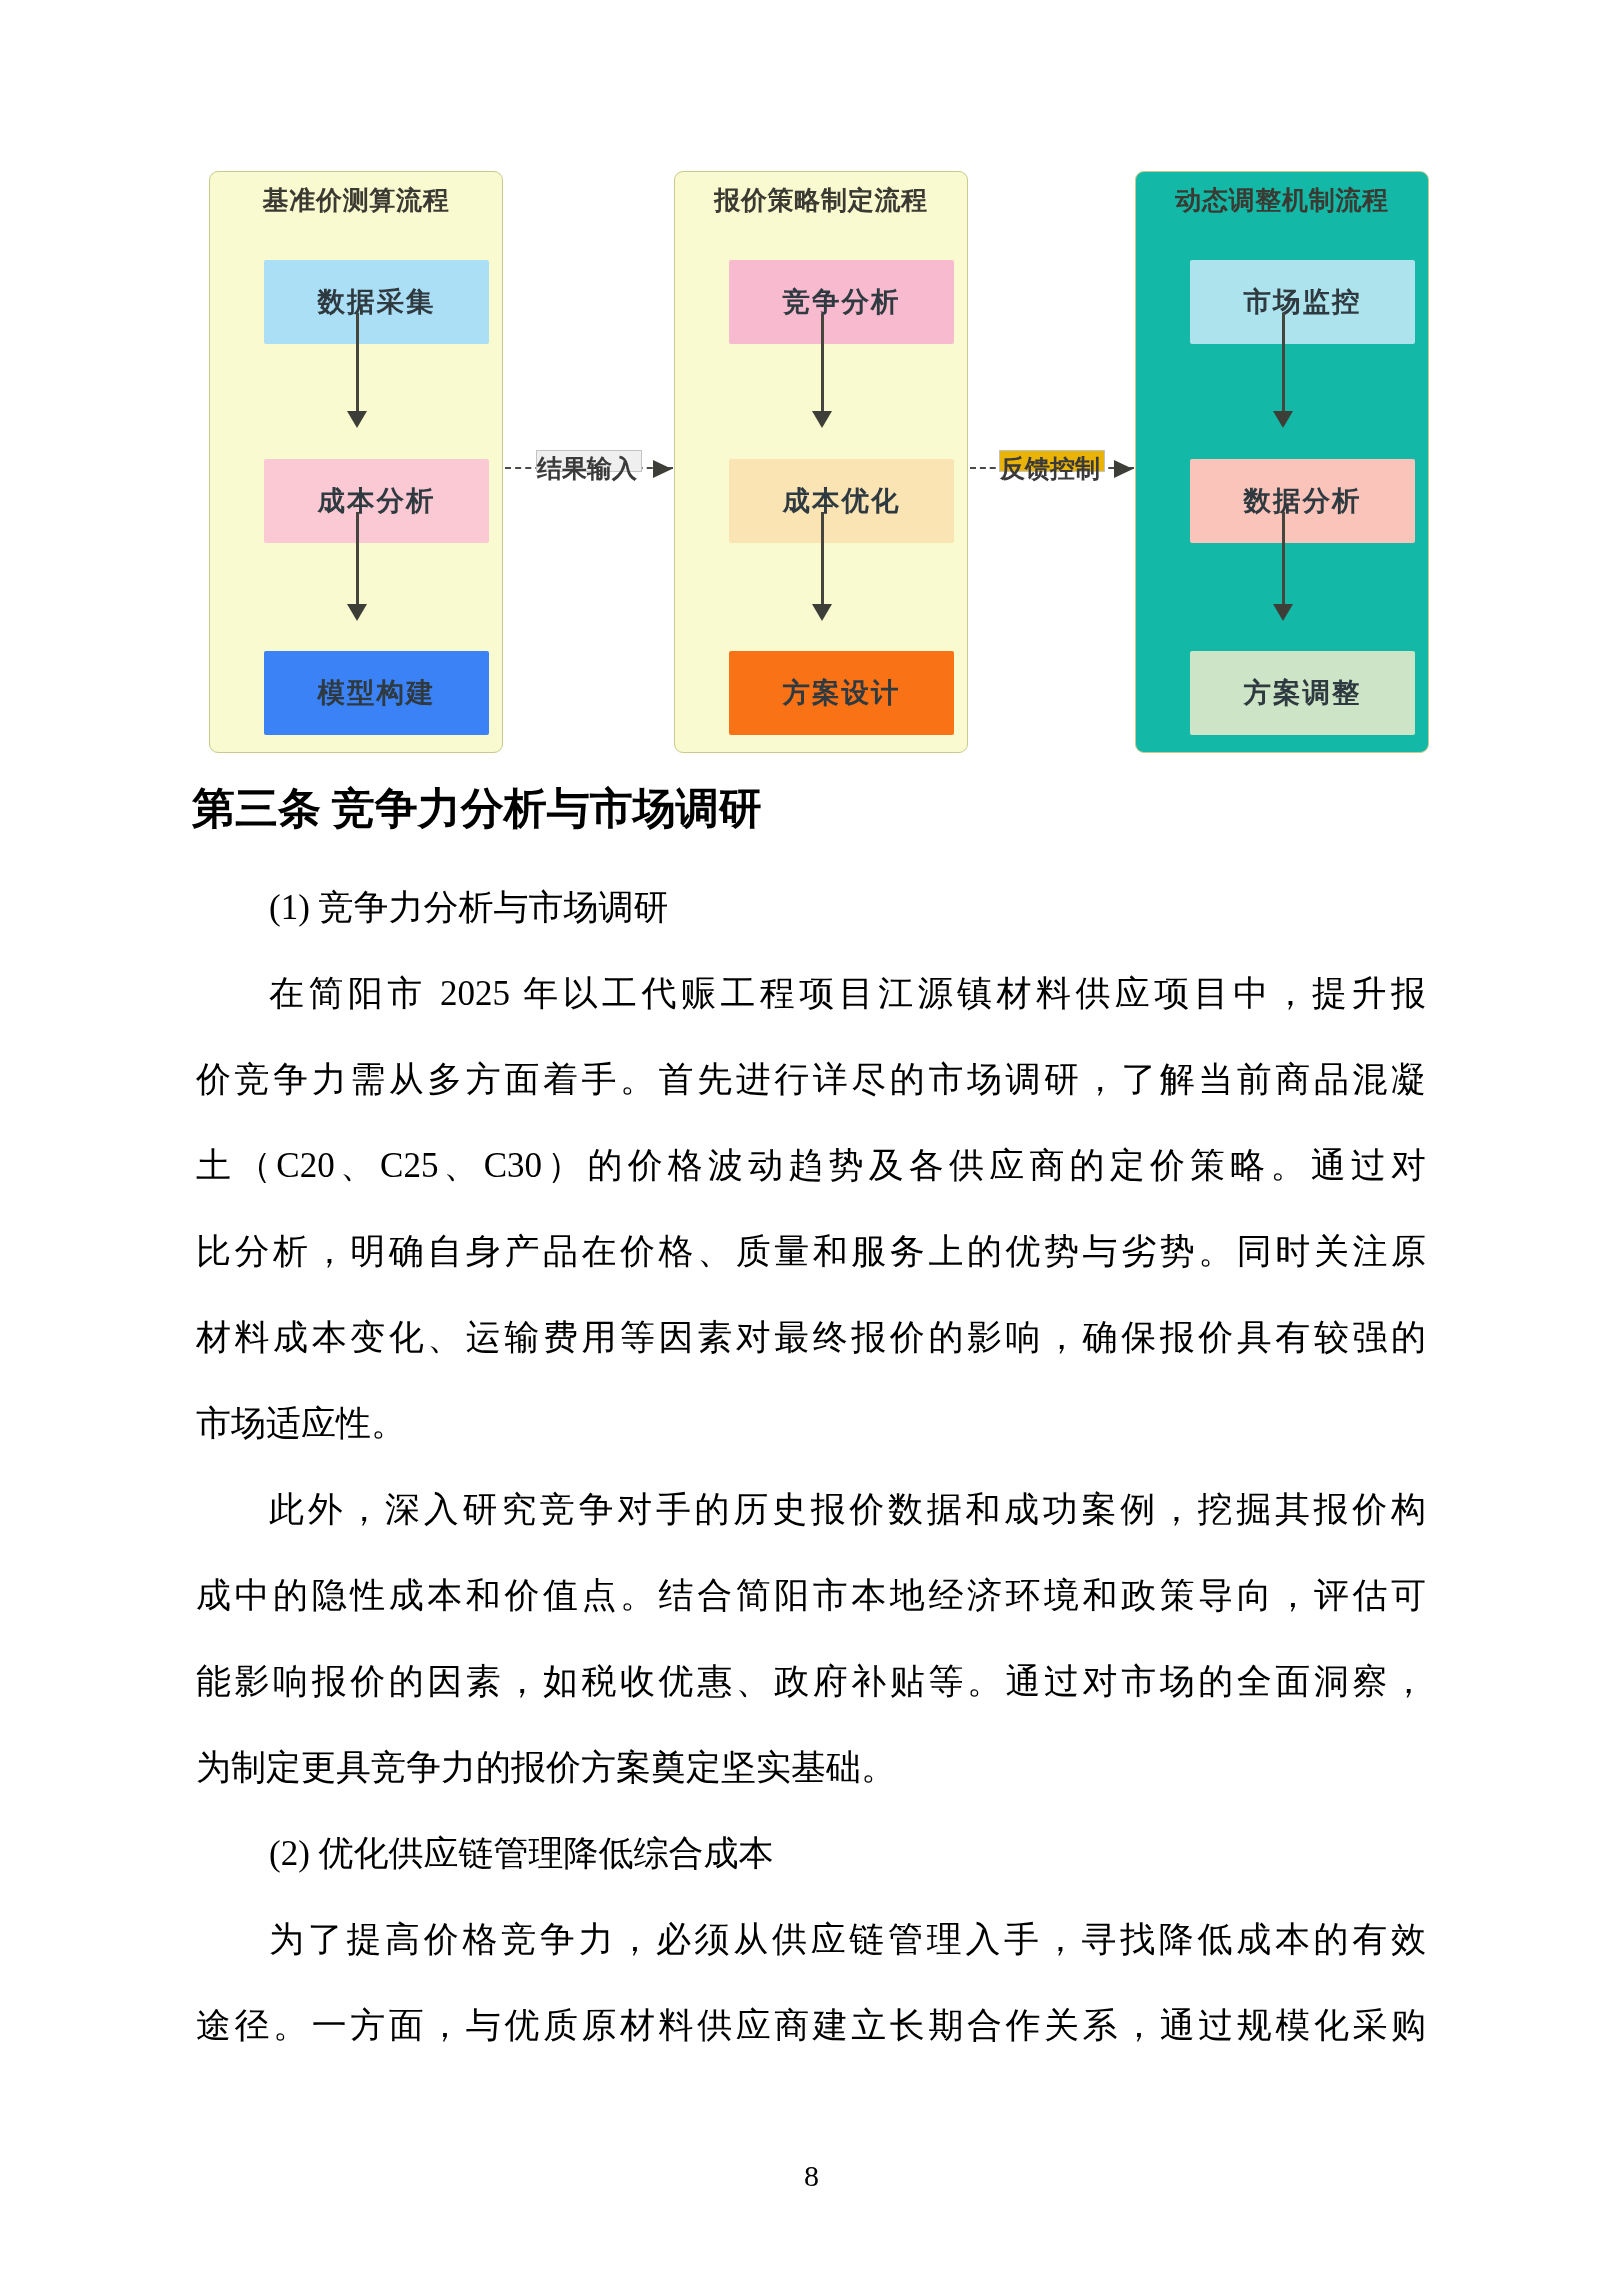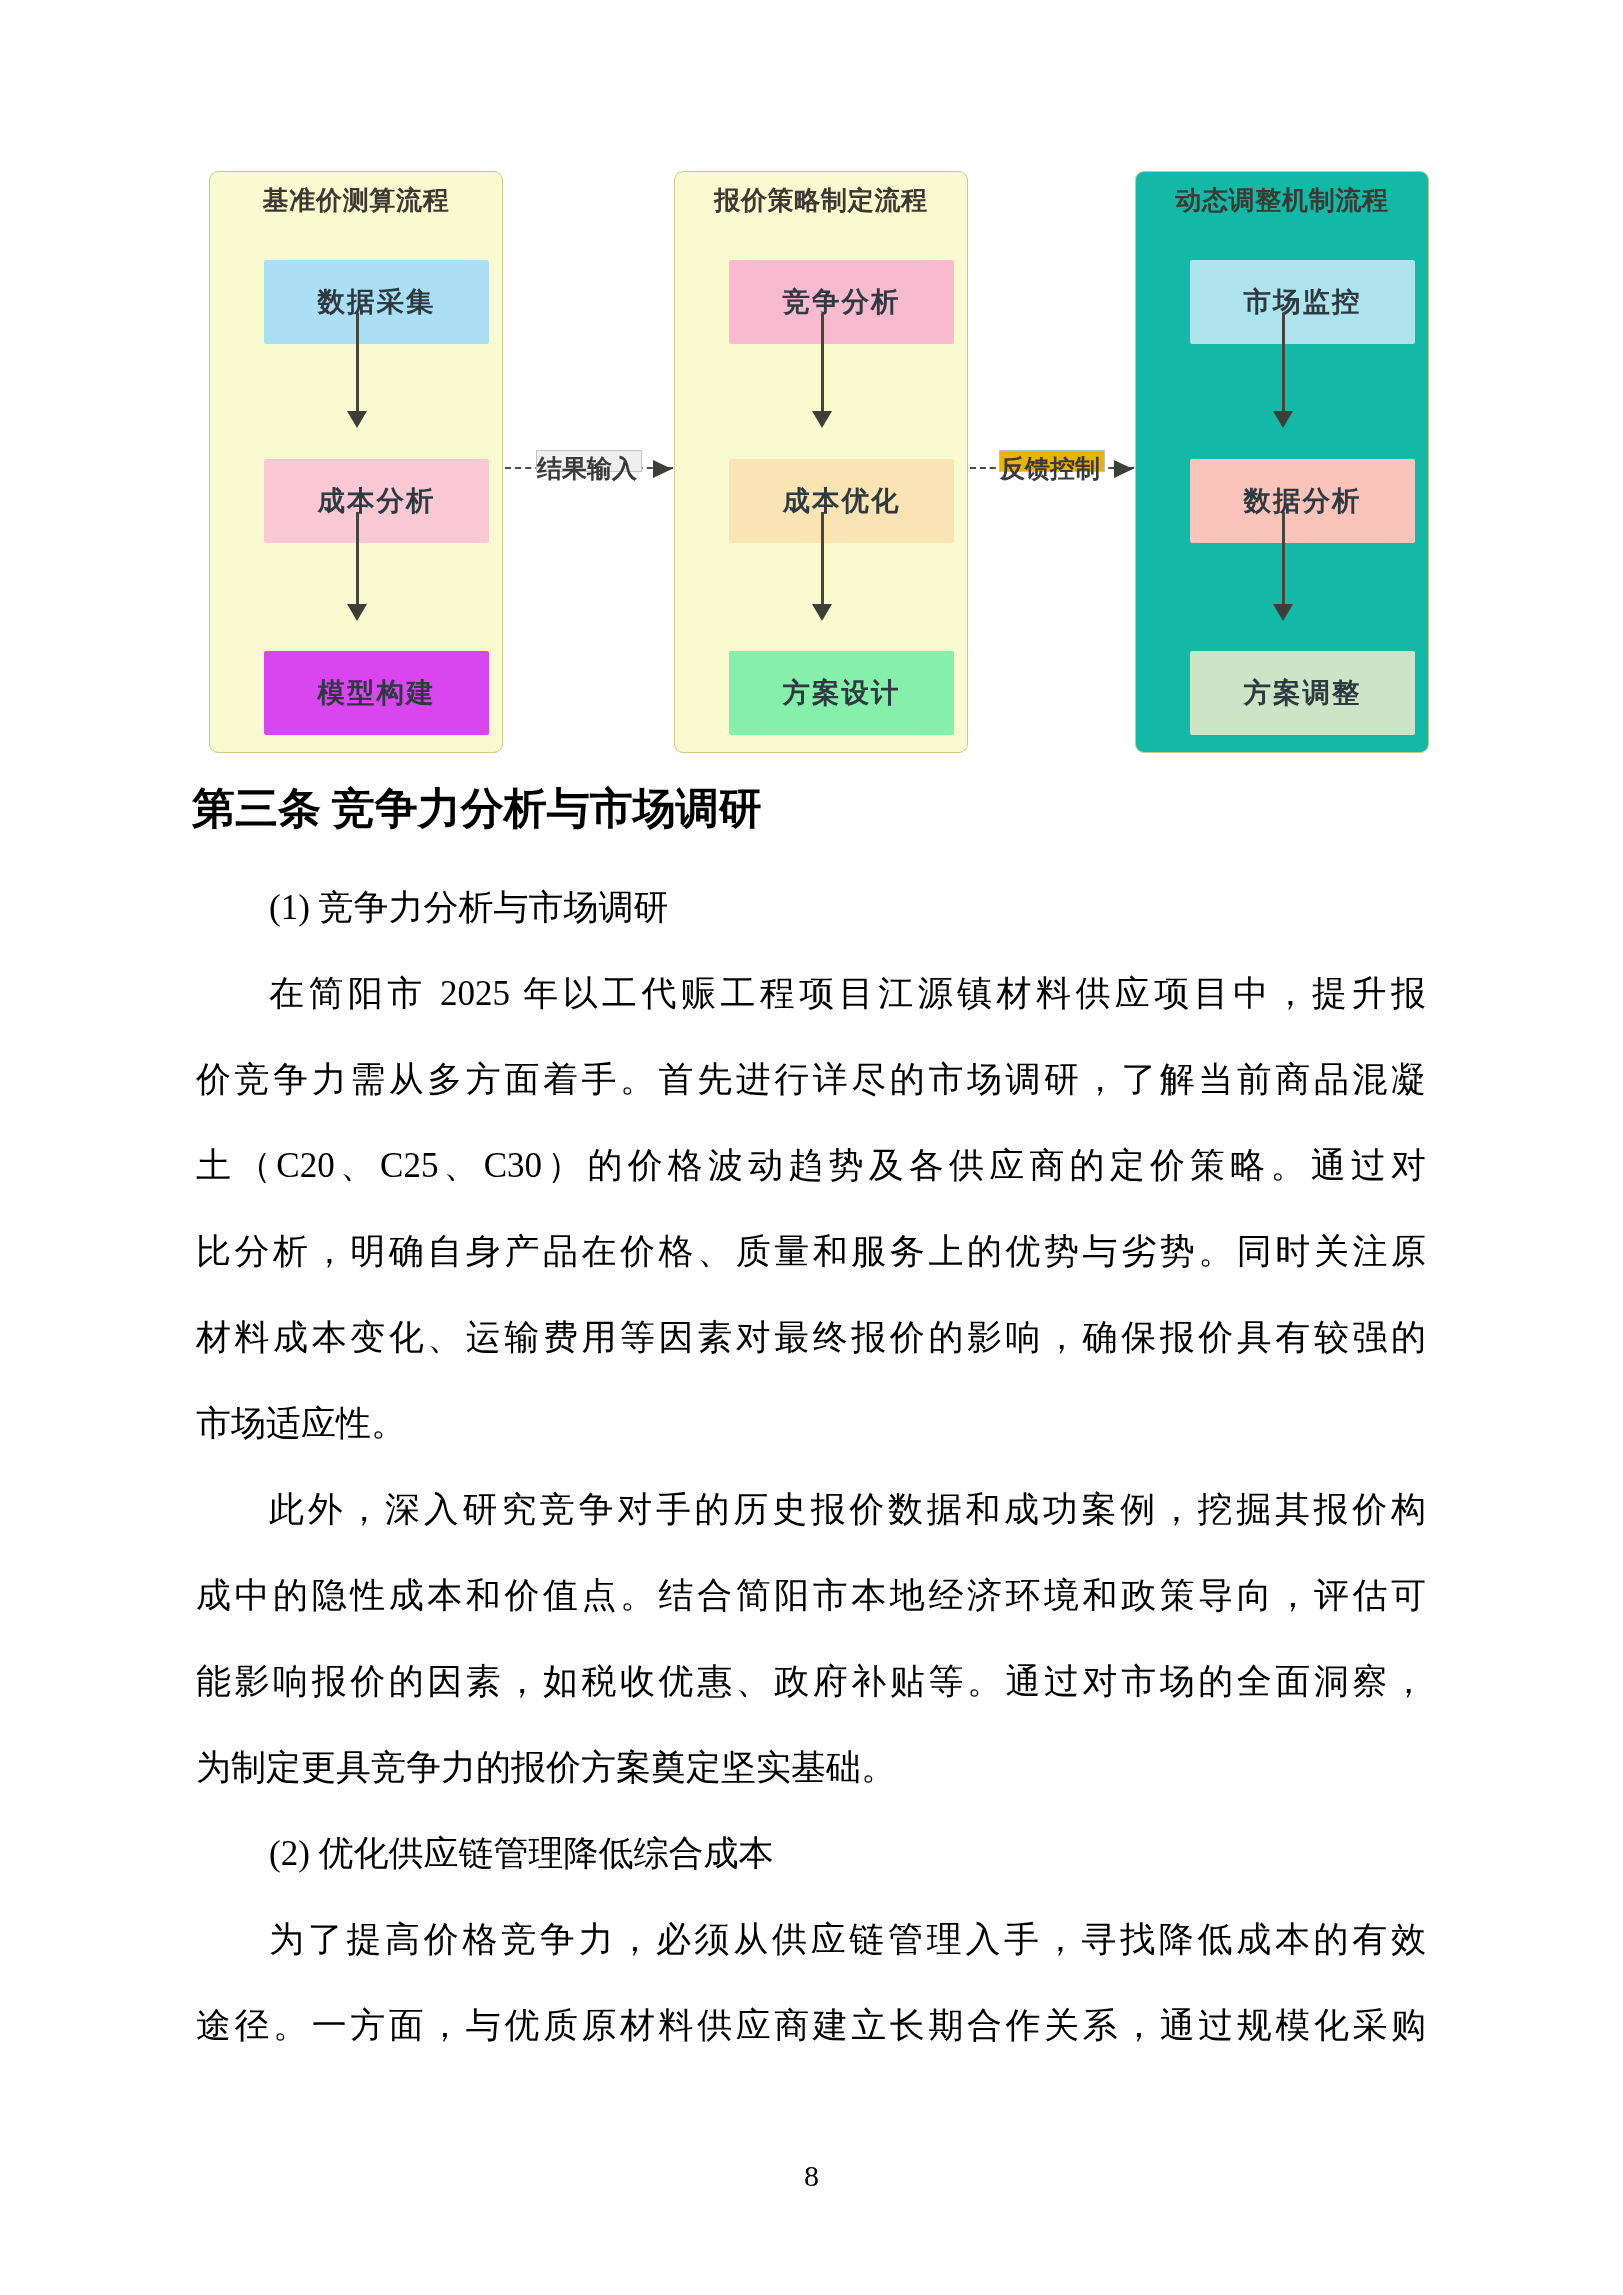--- a/index.html
+++ b/index.html
@@ -71,32 +71,32 @@
 <div>
 
   <div class="panel" style="left: 209px; background-color: rgb(250, 250, 208);">
     <div class="panel-title">基准价测算流程</div>
     <div class="fbox b1" style="background-color: rgb(171, 223, 245);">数据采集</div>
     <div class="varrow va1"></div>
     <div class="ah-down ad1"></div>
     <div class="fbox b2" style="background-color: rgb(250, 201, 211);">成本分析</div>
     <div class="varrow va2"></div>
     <div class="ah-down ad2"></div>
-    <div class="fbox b3" style="background-color: #d946ef;">模型构建</div>
+    <div class="fbox b3" style="background-color: #3b82f6;">模型构建</div>
   </div>
 
   <div class="panel" style="left: 674px; background-color: rgb(250, 250, 208);">
     <div class="panel-title">报价策略制定流程</div>
     <div class="fbox b1" style="background-color: rgb(248, 186, 207);">竞争分析</div>
     <div class="varrow va1"></div>
     <div class="ah-down ad1"></div>
     <div class="fbox b2" style="background-color: rgb(251, 228, 180);">成本优化</div>
     <div class="varrow va2"></div>
     <div class="ah-down ad2"></div>
-    <div class="fbox b3" style="background-color: #86efac;">方案设计</div>
+    <div class="fbox b3" style="background-color: #f97316;">方案设计</div>
   </div>
 
   <div class="panel" style="left: 1135px; background-color: #14b8a6;">
     <div class="panel-title">动态调整机制流程</div>
     <div class="fbox b1" style="background-color: rgb(172, 227, 237);">市场监控</div>
     <div class="varrow va1"></div>
     <div class="ah-down ad1"></div>
     <div class="fbox b2" style="background-color: rgb(250, 196, 186);">数据分析</div>
     <div class="varrow va2"></div>
     <div class="ah-down ad2"></div>

